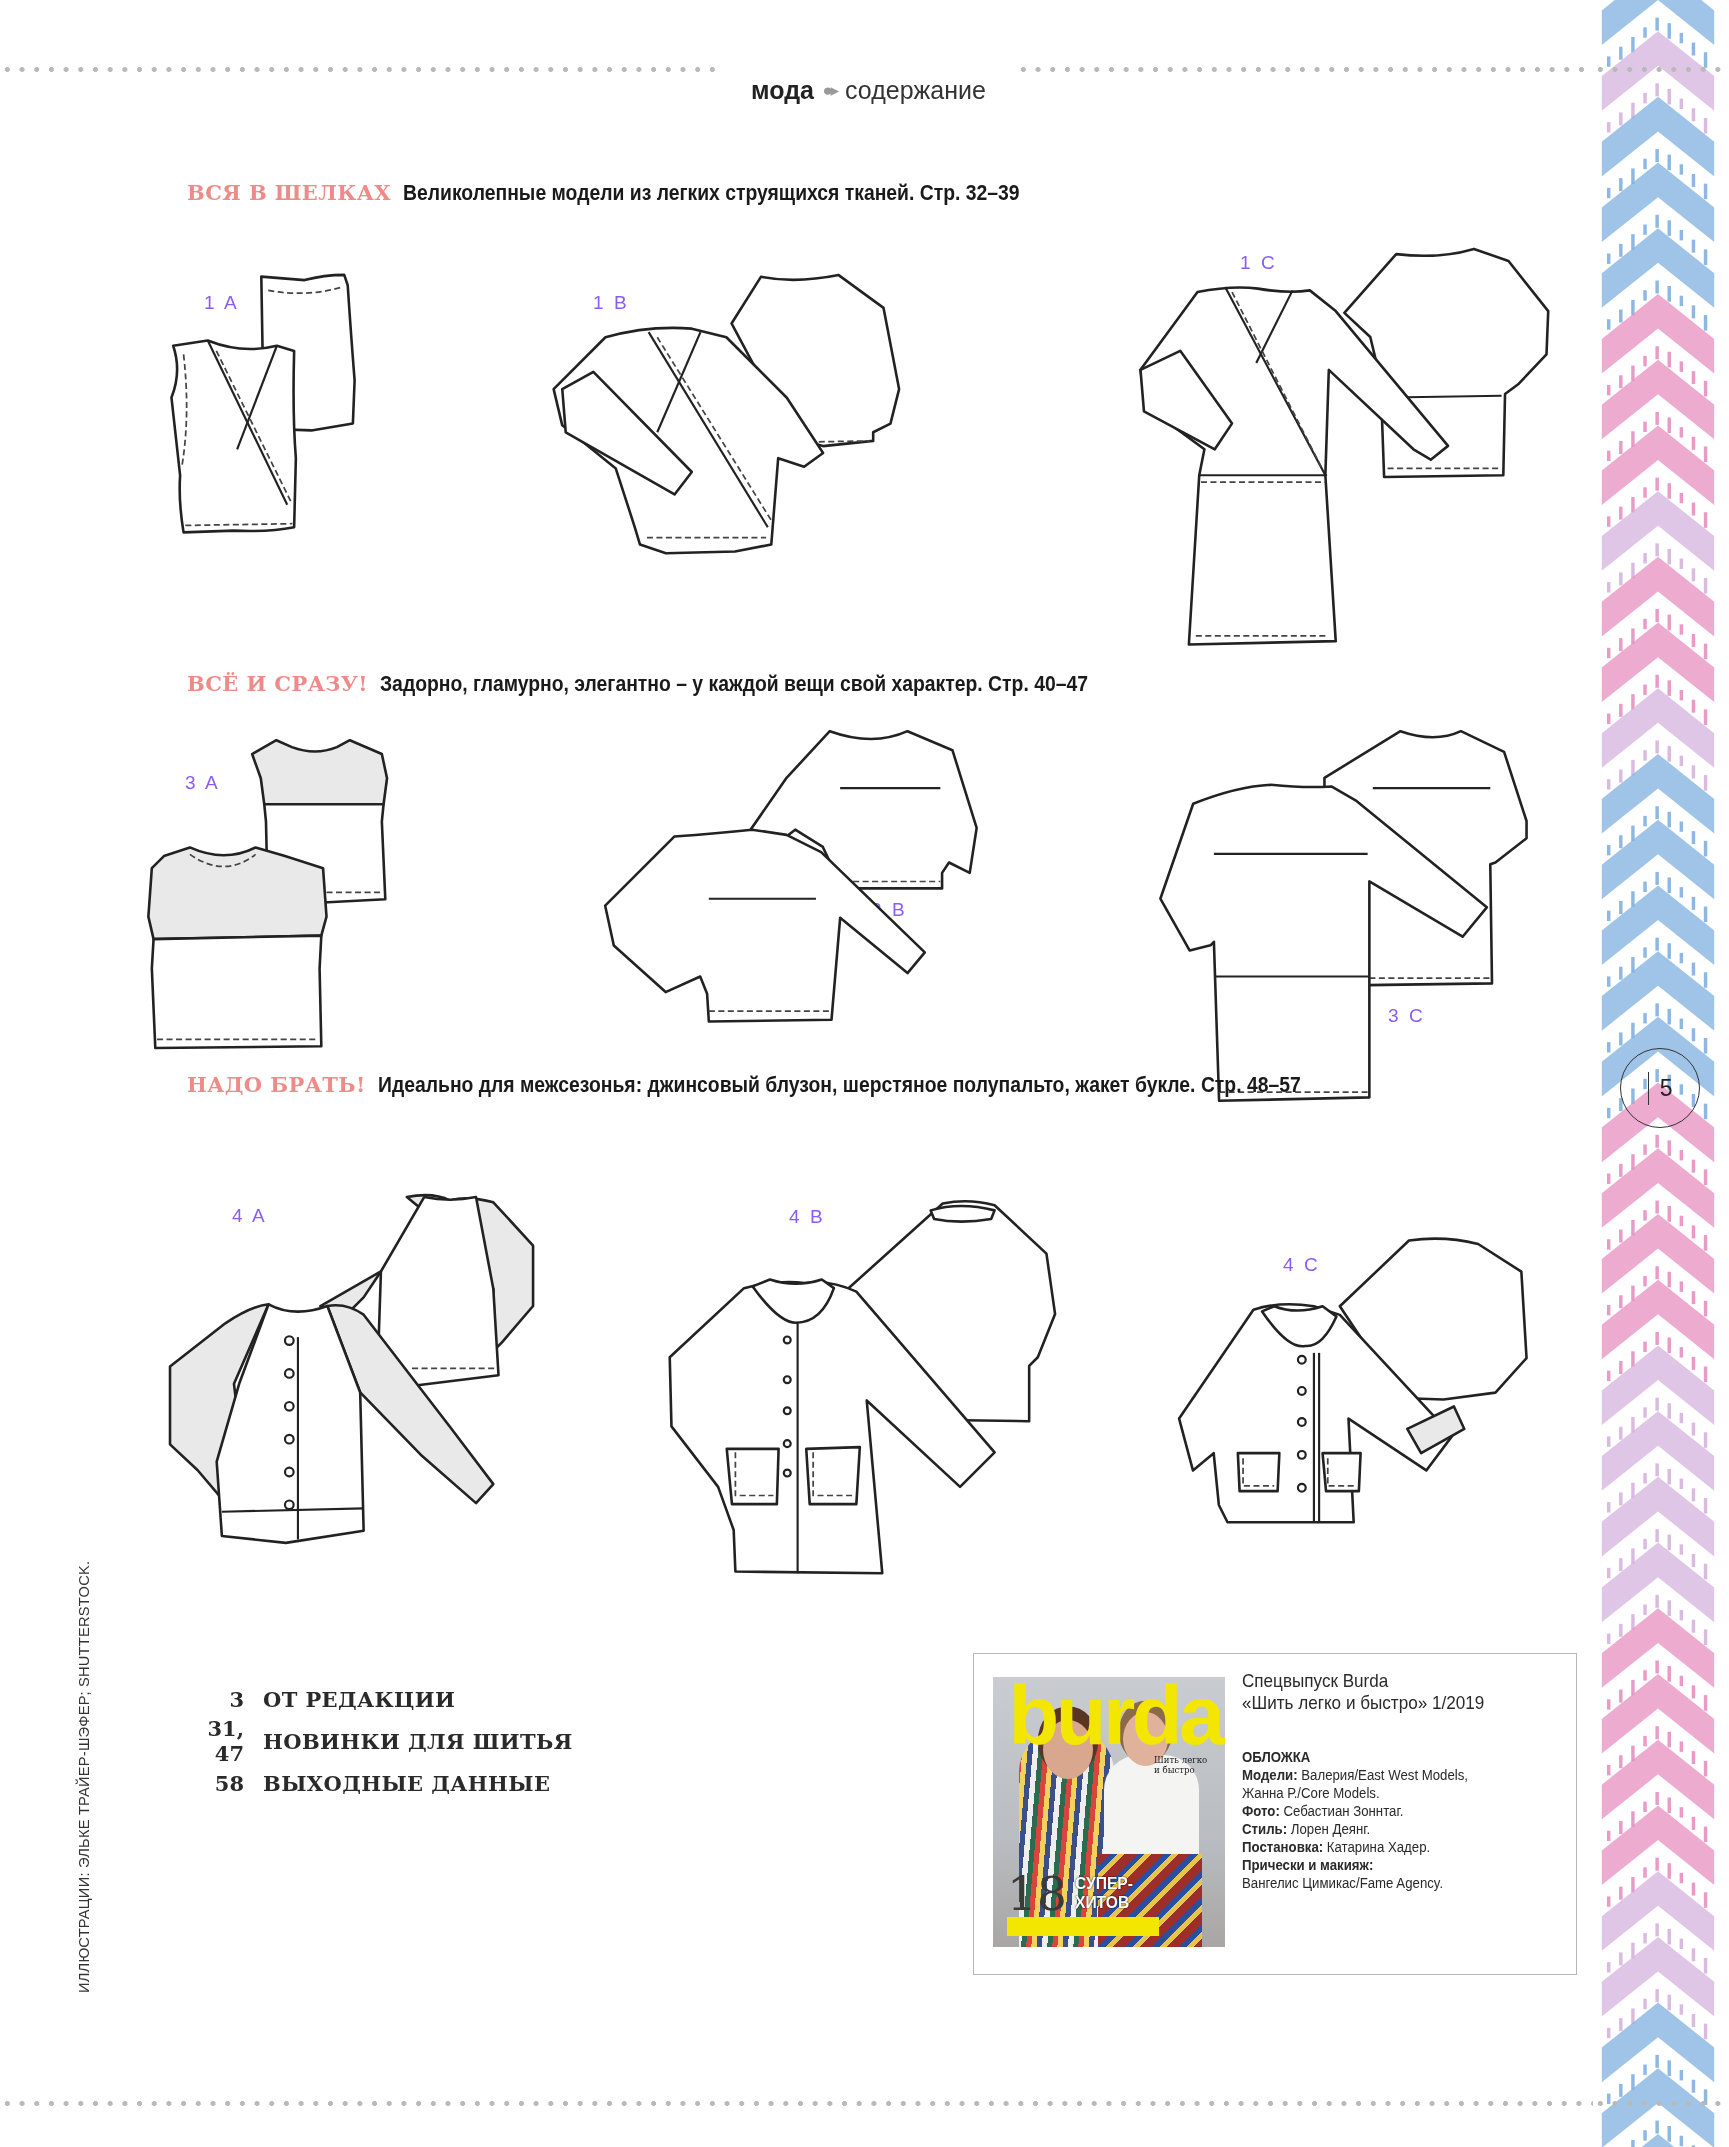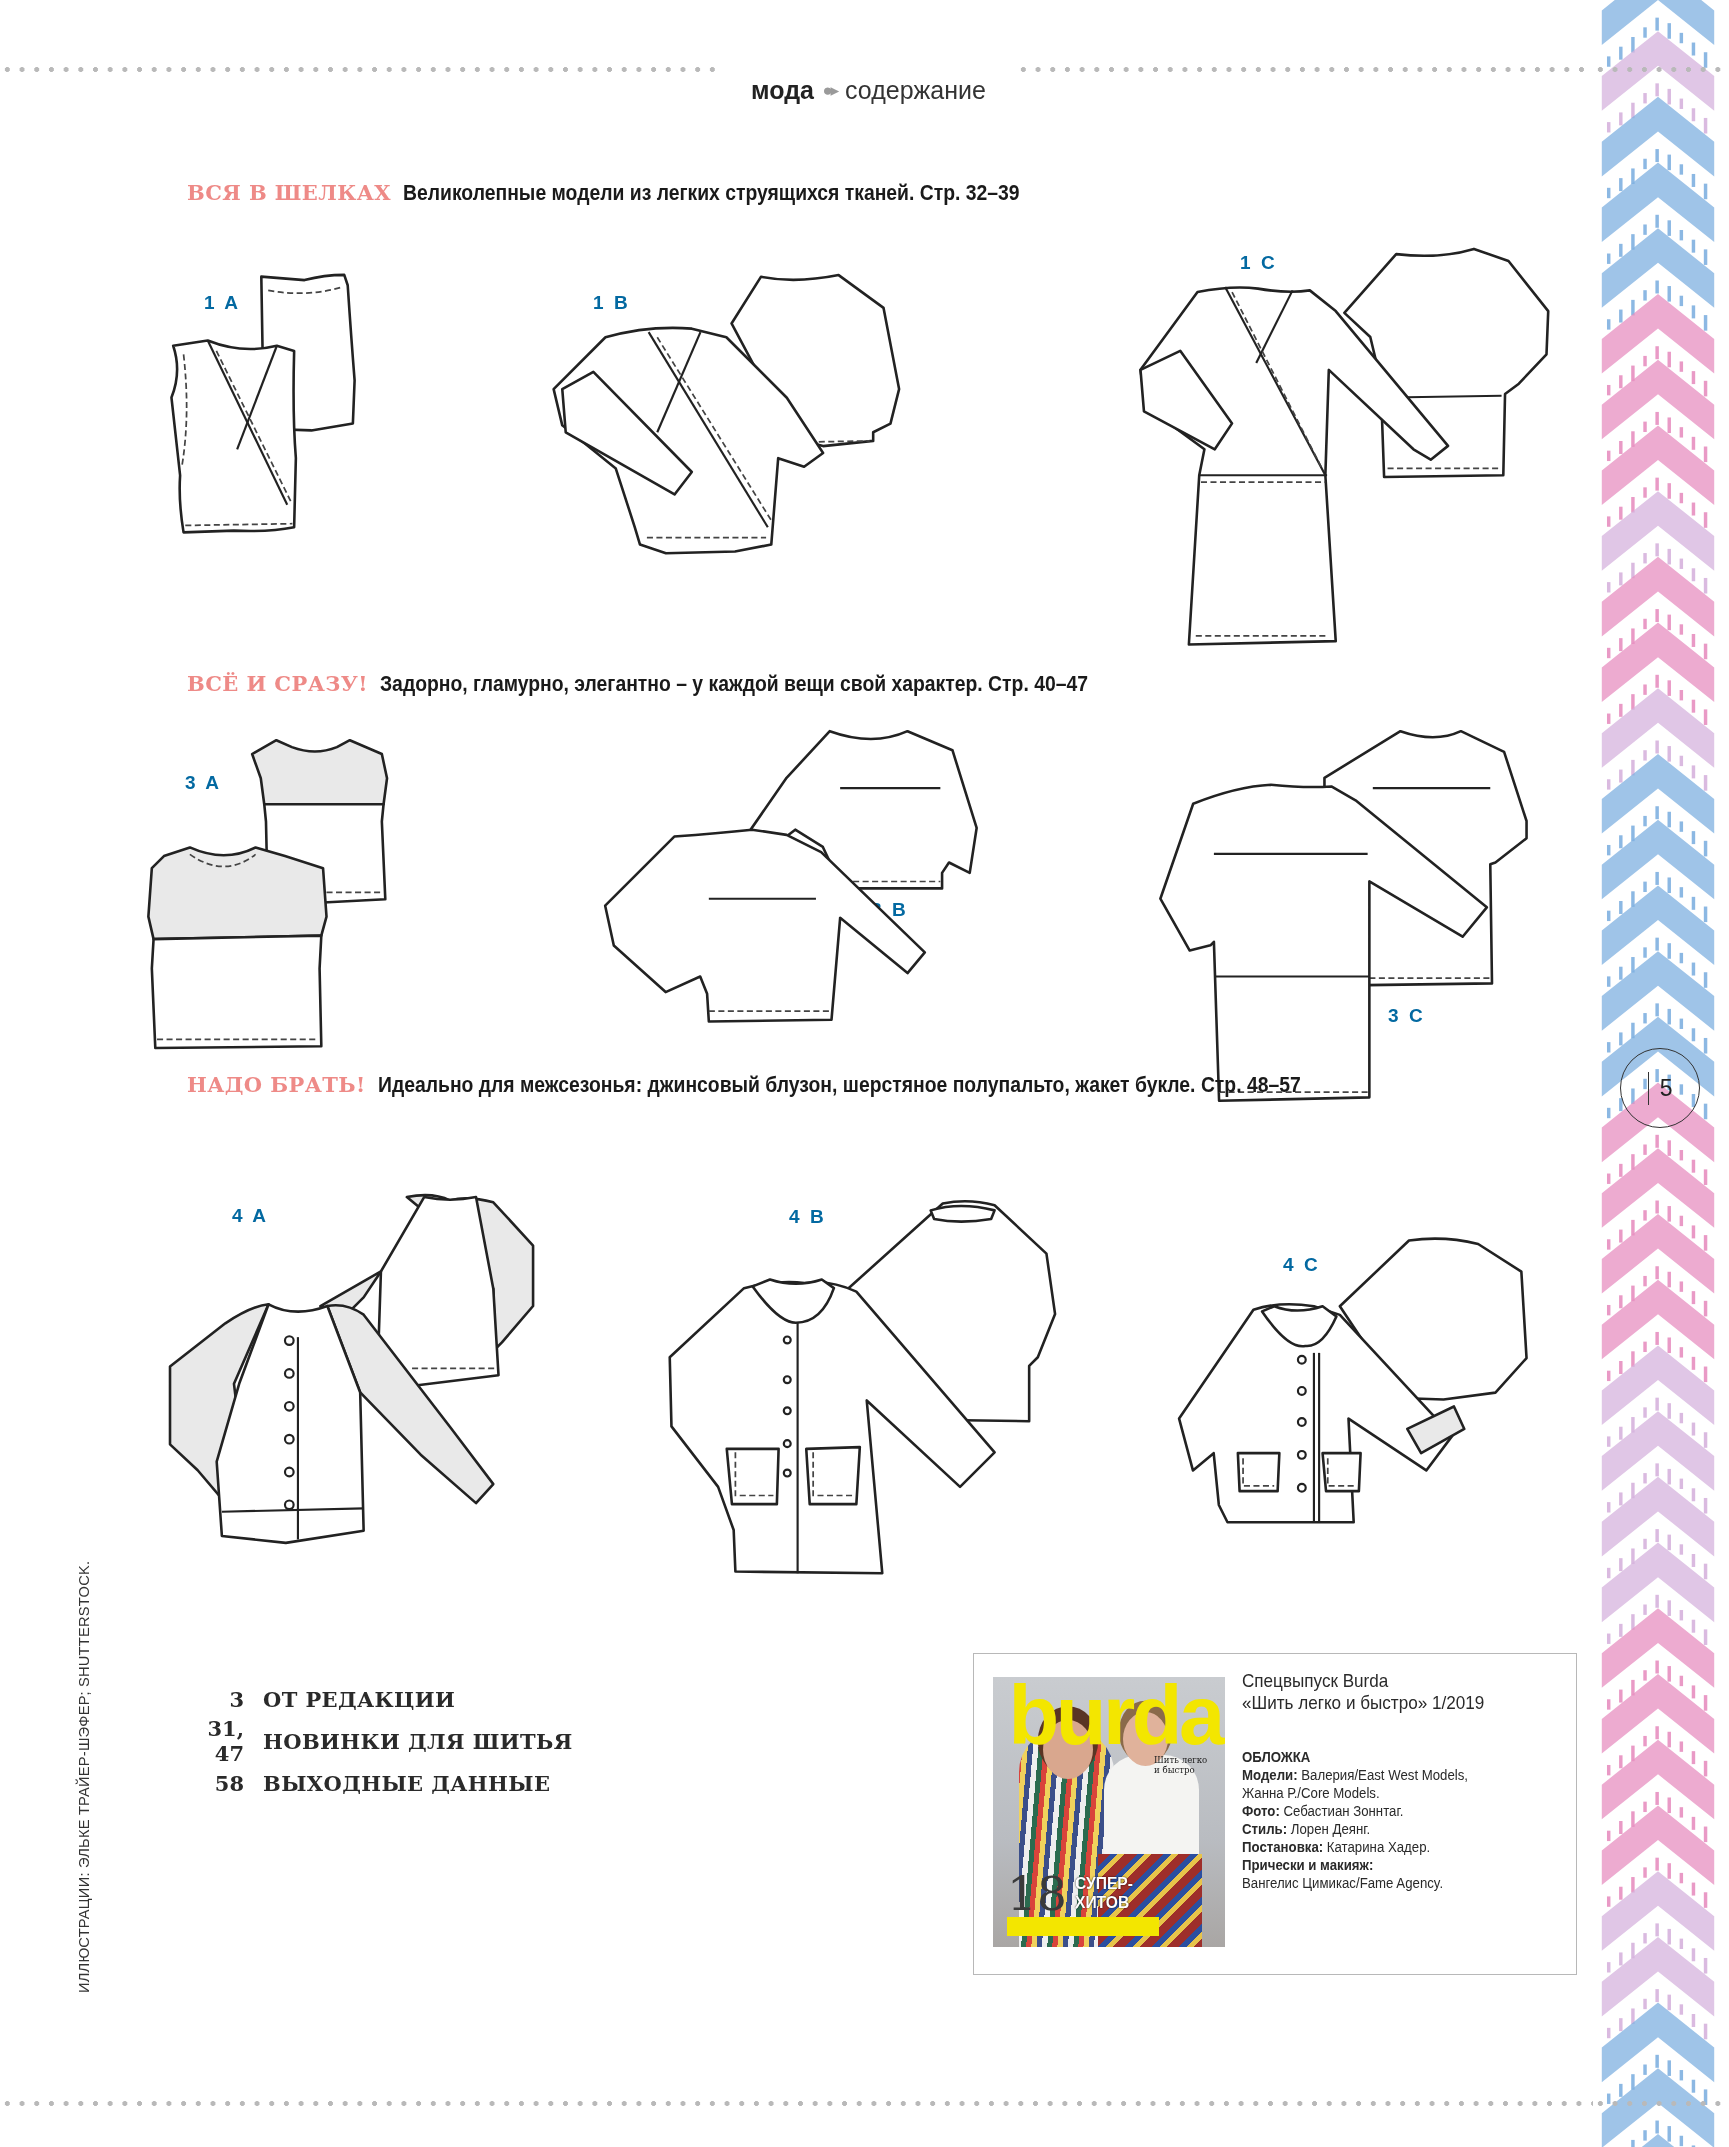--- a/index.html
+++ b/index.html
@@ -11,21 +11,21 @@
   .header .sec { font-weight: bold; color: #222; }
   .header .arrow { color: #9a9a9a; font-size: 17.3px; letter-spacing: -2.6px; }
   .header .sub { color: #333; }
 
   
   .sec-head { position: absolute; left: 147px; display: flex; align-items: baseline; gap: 12px; white-space: nowrap; }
   .sec-head .kicker { font-family: "DejaVu Serif", "Liberation Serif", serif; font-weight: bold; font-size: 21px; color: #ee8a87; letter-spacing: 0.4px; margin-left: 40px; }
   .sec-head .desc { font-family: "Liberation Sans", sans-serif; font-weight: bold; font-size: 22.5px; color: #1a1a1a; transform: scaleX(0.86); transform-origin: left center; }
 
   
-  .glabel { position: absolute; font-family: "Liberation Sans", sans-serif; font-weight: bold; font-size: 19px; color: #0369a1; letter-spacing: 2.6px; }
+  .glabel { position: absolute; font-family: "Liberation Sans", sans-serif; font-weight: normal; font-size: 19px; color: #8b5cf6; letter-spacing: 2.6px; }
 
   svg.g { position: absolute; overflow: visible; }
   svg.g .o { fill: #fff; stroke: #222; stroke-width: 3; stroke-linejoin: round; }
   svg.g .gr { fill: #e9e9e9; stroke: #222; stroke-width: 3; stroke-linejoin: round; }
   svg.g .l { fill: none; stroke: #222; stroke-width: 2.5; }
   svg.g .d { fill: none; stroke: #444; stroke-width: 2; stroke-dasharray: 7 4; }
   svg.g .btn { fill: #fff; stroke: #222; stroke-width: 2.5; }
 
   
   .index { position: absolute; left: 182px; top: 1678px; font-family: "DejaVu Serif", "Liberation Serif", serif; font-weight: bold; font-size: 21px; color: #2a2a2a; }

